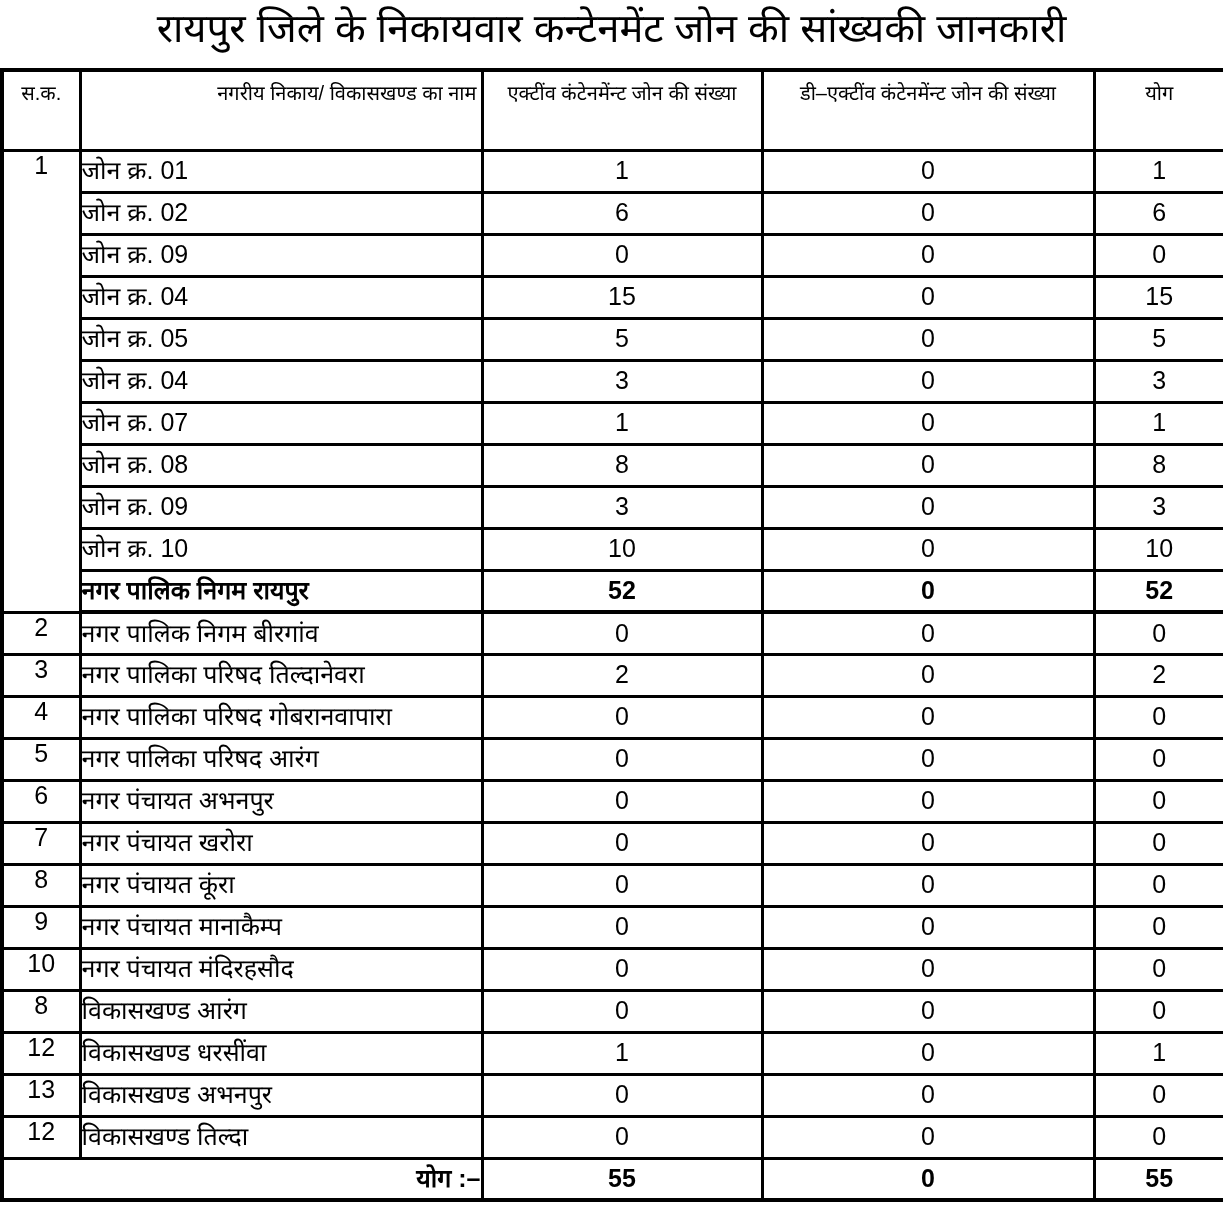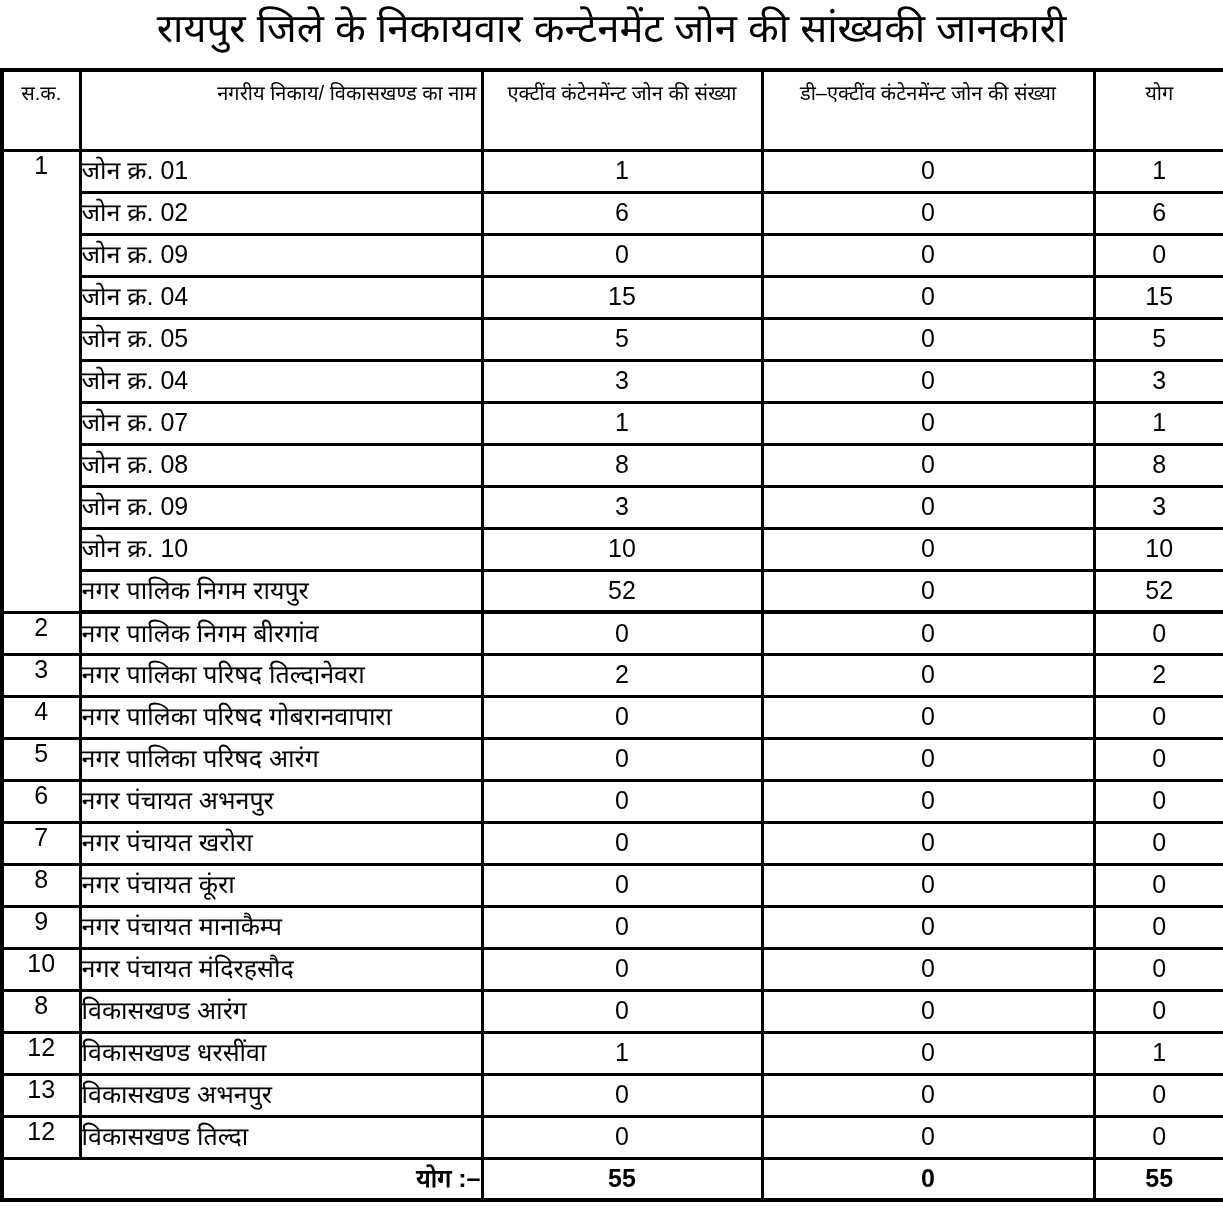--- a/index.html
+++ b/index.html
@@ -70,21 +70,21 @@
     text-align: left;
     padding-left: 7px;
     vertical-align: middle;
   }
   td.col-num {
     text-align: center;
     vertical-align: middle;
     font-size: 27px;
   }
   tr.bold-row td {
-    font-weight: normal;
+    font-weight: bold;
     border-bottom-width: 4px;
     margin-top: 40px;
   }
   tfoot td {
     font-weight: bold;
     border-top-width: 4px;
     height: 44px;
     margin-top: 40px;
   }
   td.total-label {

